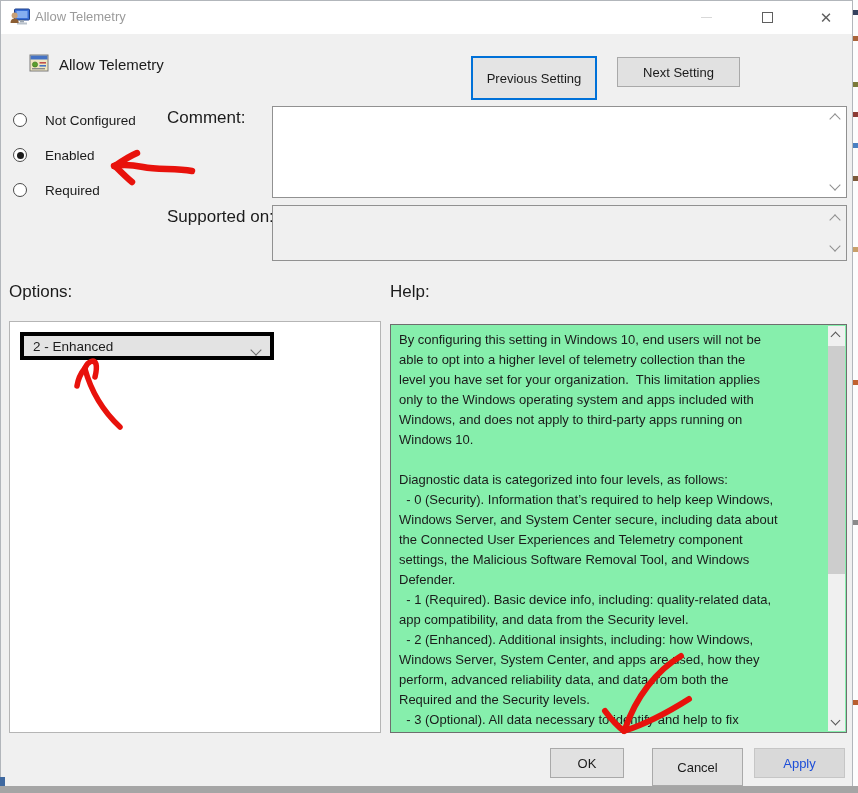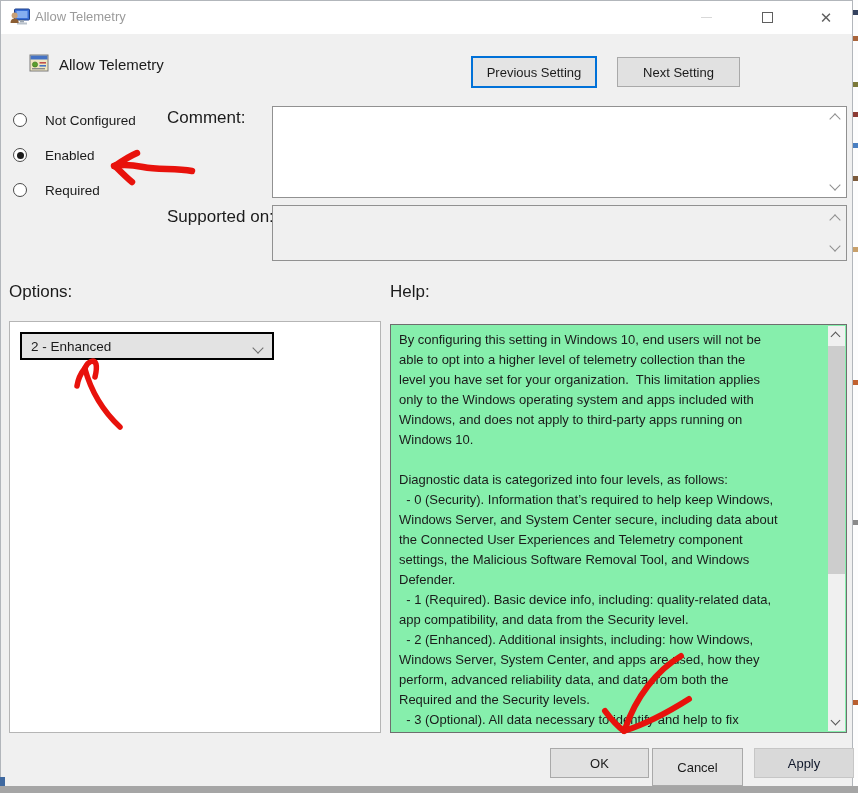--- a/index.html
+++ b/index.html
@@ -25,21 +25,21 @@
   .min-glyph { width:11px; height:0; border-top:1px solid #d8d8d8; }
   .max-glyph { width:11px; height:11px; border:1px solid #5f5f5f; }
   .close-glyph { font-size:15px; color:#5f5f5f; line-height:1; }
 
   .header-icon { position:absolute; left:28px; top:52px; }
   .policy-name { position:absolute; left:58px; top:55px; font-size:15px; color:#1b1b1b; }
 
   .btn { position:absolute; background:#e1e1e1; border:1px solid #a9a9a9; font-size:13px;
          color:#1b1b1b; display:flex; align-items:center; justify-content:center;
          font-family:"Liberation Sans", sans-serif; }
-  .btn-prev { left:470px; top:55px; width:126px; height:32px; border:2px solid #0071d8; background:#e4e4e4; }
+  .btn-prev { left:470px; top:55px; width:126px; height:44px; border:2px solid #0071d8; background:#e4e4e4; }
   .btn-next { left:608px; top:56px; width:123px; height:30px;margin-left:8px; }
 
   .radio-row { position:absolute; left:12px; display:flex; align-items:flex-start; gap:18px; }
   .r1 { top:112px; } .r2 { top:147px; } .r3 { top:182px; }
   .radio-circle { width:14px; height:14px; border-radius:50%; border:1px solid #4a4a4a; background:#fff;
                   display:flex; align-items:center; justify-content:center; }
   .radio-dot { width:7px; height:7px; border-radius:50%; background:#1b1b1b; }
   .radio-label { font-size:13.5px; color:#1b1b1b; }
 
   .field-label { position:absolute; font-size:17px; color:#1b1b1b; }
@@ -54,39 +54,39 @@
                    background:#f0f0f0; border:1px solid #919191; font-size:13.5px; color:#1b1b1b;
                    padding:9px 30px 0 9px; }
 
   .chev { position:absolute; width:8px; height:8px; border-right:1.6px solid #8f8f8f; border-bottom:1.6px solid #8f8f8f; }
   .chev-up   { transform:rotate(-135deg); }
   .chev-down { transform:rotate(45deg); }
 
   .options-panel { position:absolute; left:8px; top:320px; width:372px; height:412px;
                    background:#ffffff; border:1px solid #b5b5b5; }
   .dropdown { position:absolute; left:10px; top:10px; width:254px; height:28px;
-              background:#e3e3e3; border:2px solid #000000; display:flex; align-items:center;
+              background:#e3e3e3; border:4px solid #000000; display:flex; align-items:center;
               padding-left:9px; font-size:13.5px; color:#1b1b1b; }
   .dropdown .chev { right:10px; top:10px; border-color:#6e6e6e; border-width:1.3px; }
 
   .help-box { position:absolute; left:389px; top:323px; width:457px; height:409px;
               background:#86efac; border:1px solid #6e6e6e; }
   .help-text { position:absolute; left:8px; top:5px; right:26px; bottom:2px;
                font-size:13px; line-height:20px; color:#1b1b1b; white-space:pre; overflow:hidden; }
   .scrollbar { position:absolute; top:1px; bottom:1px; right:1px; width:17px; background:#f0f0f0; }
   .sb-up, .sb-down { position:absolute; left:0; width:17px; height:17px; }
   .sb-up { top:0; } .sb-down { bottom:0; }
   .sb-up .chev, .sb-down .chev { left:4px; border-color:#555; border-width:1.4px; width:7px; height:7px; }
   .sb-up .chev { top:7px; } .sb-down .chev { top:3px; }
   .sb-thumb { position:absolute; left:0; top:20px; width:17px; height:228px; background:#cdcdcd; }
 
-  .btn-ok { left:549px; top:747px; width:99px; height:30px; }
+  .btn-ok { left:549px; top:747px; width:74px; height:30px; }
   .btn-cancel { left:651px; top:747px; width:91px; height:38px; }
-  .btn-apply { left:753px; top:747px; width:100px; height:30px; background:#d9d9d9;
-               border:1px solid #c6c6c6; color:#0f172a; }
+  .btn-apply { left:753px; top:747px; width:91px; height:30px; background:#d9d9d9;
+               border:1px solid #c6c6c6; color:#1d4ed8; }
 
   .bottom-band { position:absolute; left:0; bottom:0; width:858px; height:7px; background:#a5a5a5; }
   .bottom-corner { position:absolute; left:0; bottom:7px; width:5px; height:9px; background:#3f69a0; }
 
   .annotations { position:absolute; inset:0; pointer-events:none; }
 </style>
 </head>
 <body>
 
 <div class="screen">

